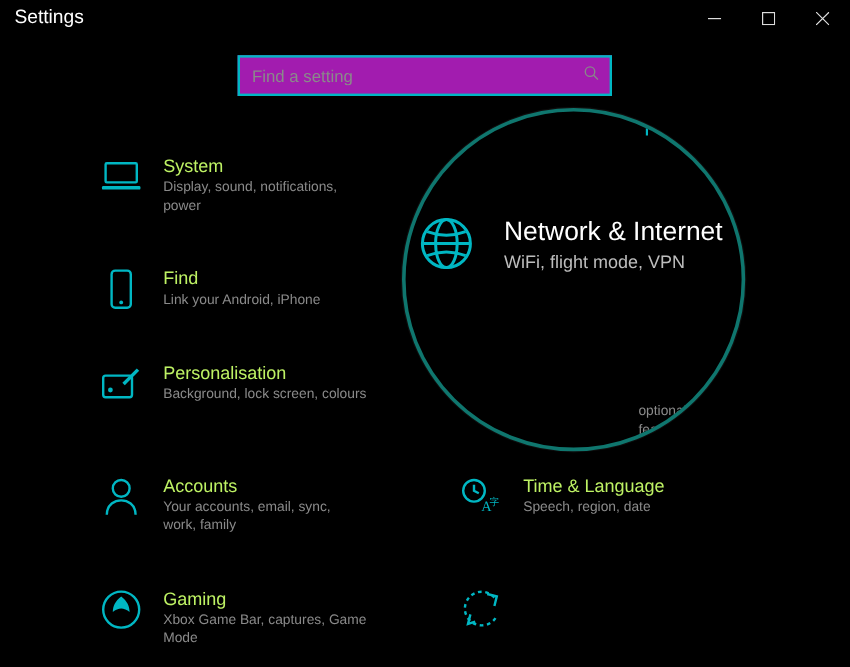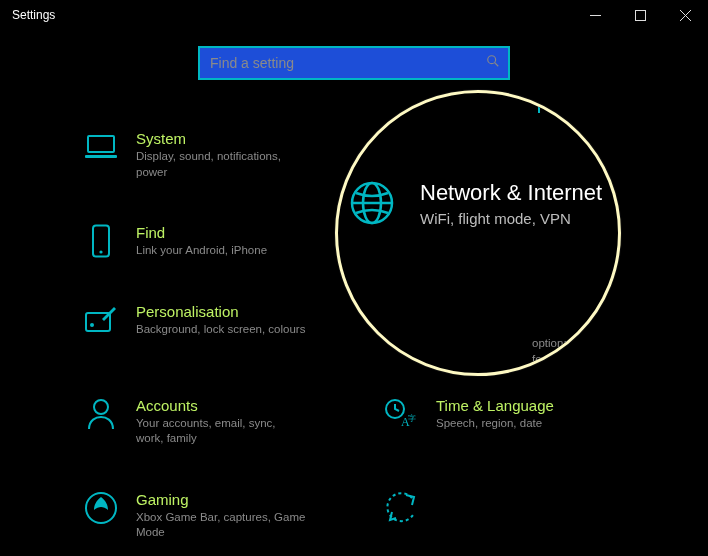--- a/index.html
+++ b/index.html
@@ -15,21 +15,21 @@
   }
   .titlebar {
     height: 30px;
     display: flex;
     align-items: center;
     justify-content: space-between;
     padding: 0 0 0 12px;
     background: #000;
   }
   .titlebar .title {
-    font-size: 12px;
+    font-size: 16px;
     color: #ffffff;
     text-align: center;
   }
   .win-controls {
     display: flex;
     height: 30px;
   }
   .win-btn {
     width: 45px;
     height: 30px;
@@ -45,21 +45,21 @@
   .search-wrap {
     display: flex;
     justify-content: center;
     margin-top: 6px;
     margin-bottom: 50px;
   }
   .search-box {
     width: 292px;
     height: 30px;
     border: 2px solid #00b7c3;
-    background: #1d4ed8;
+    background: #a21caf;
     display: flex;
     align-items: center;
     padding: 0 8px;
     justify-content: center;
   }
   .search-box input {
     flex: 1;
     background: transparent;
     border: none;
     outline: none;
@@ -108,21 +108,21 @@
   }
 
   
   .magnifier {
     position: absolute;
     left: 335px;
     top: 90px;
     width: 280px;
     height: 280px;
     border-radius: 50%;
-    border: 3px solid #fef9c3;
+    border: 3px solid #0f766e;
     background: #000;
     overflow: hidden;
     box-shadow: 0 0 0 1px rgba(255,255,255,0.05);
   }
   .mag-inner {
     position: absolute;
     width: 600px;
     left: -140px;
     top: -30px;
   }

